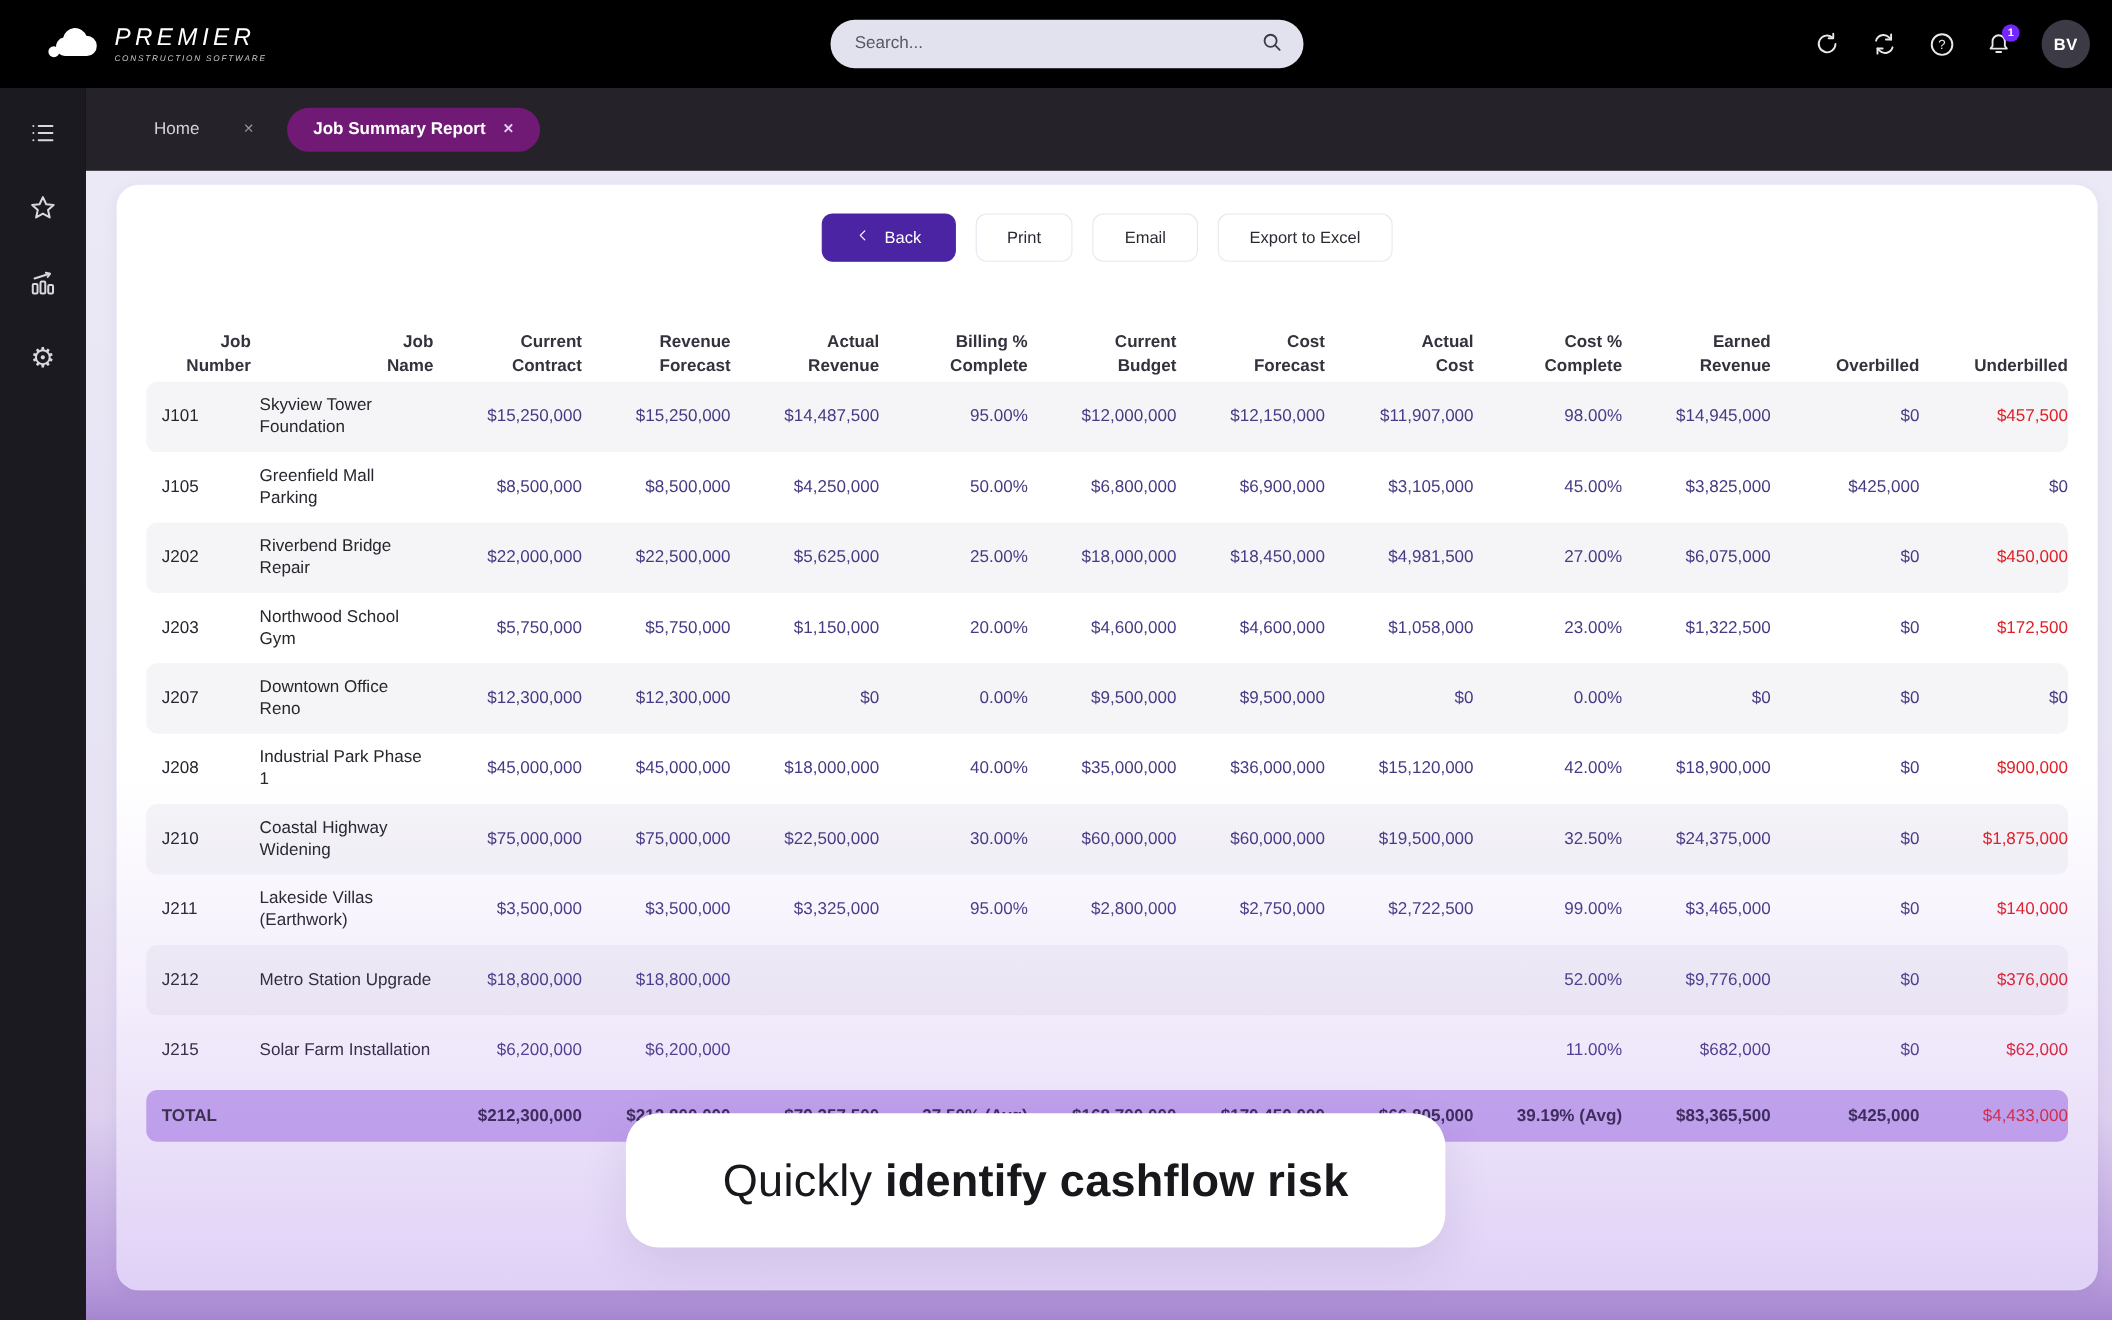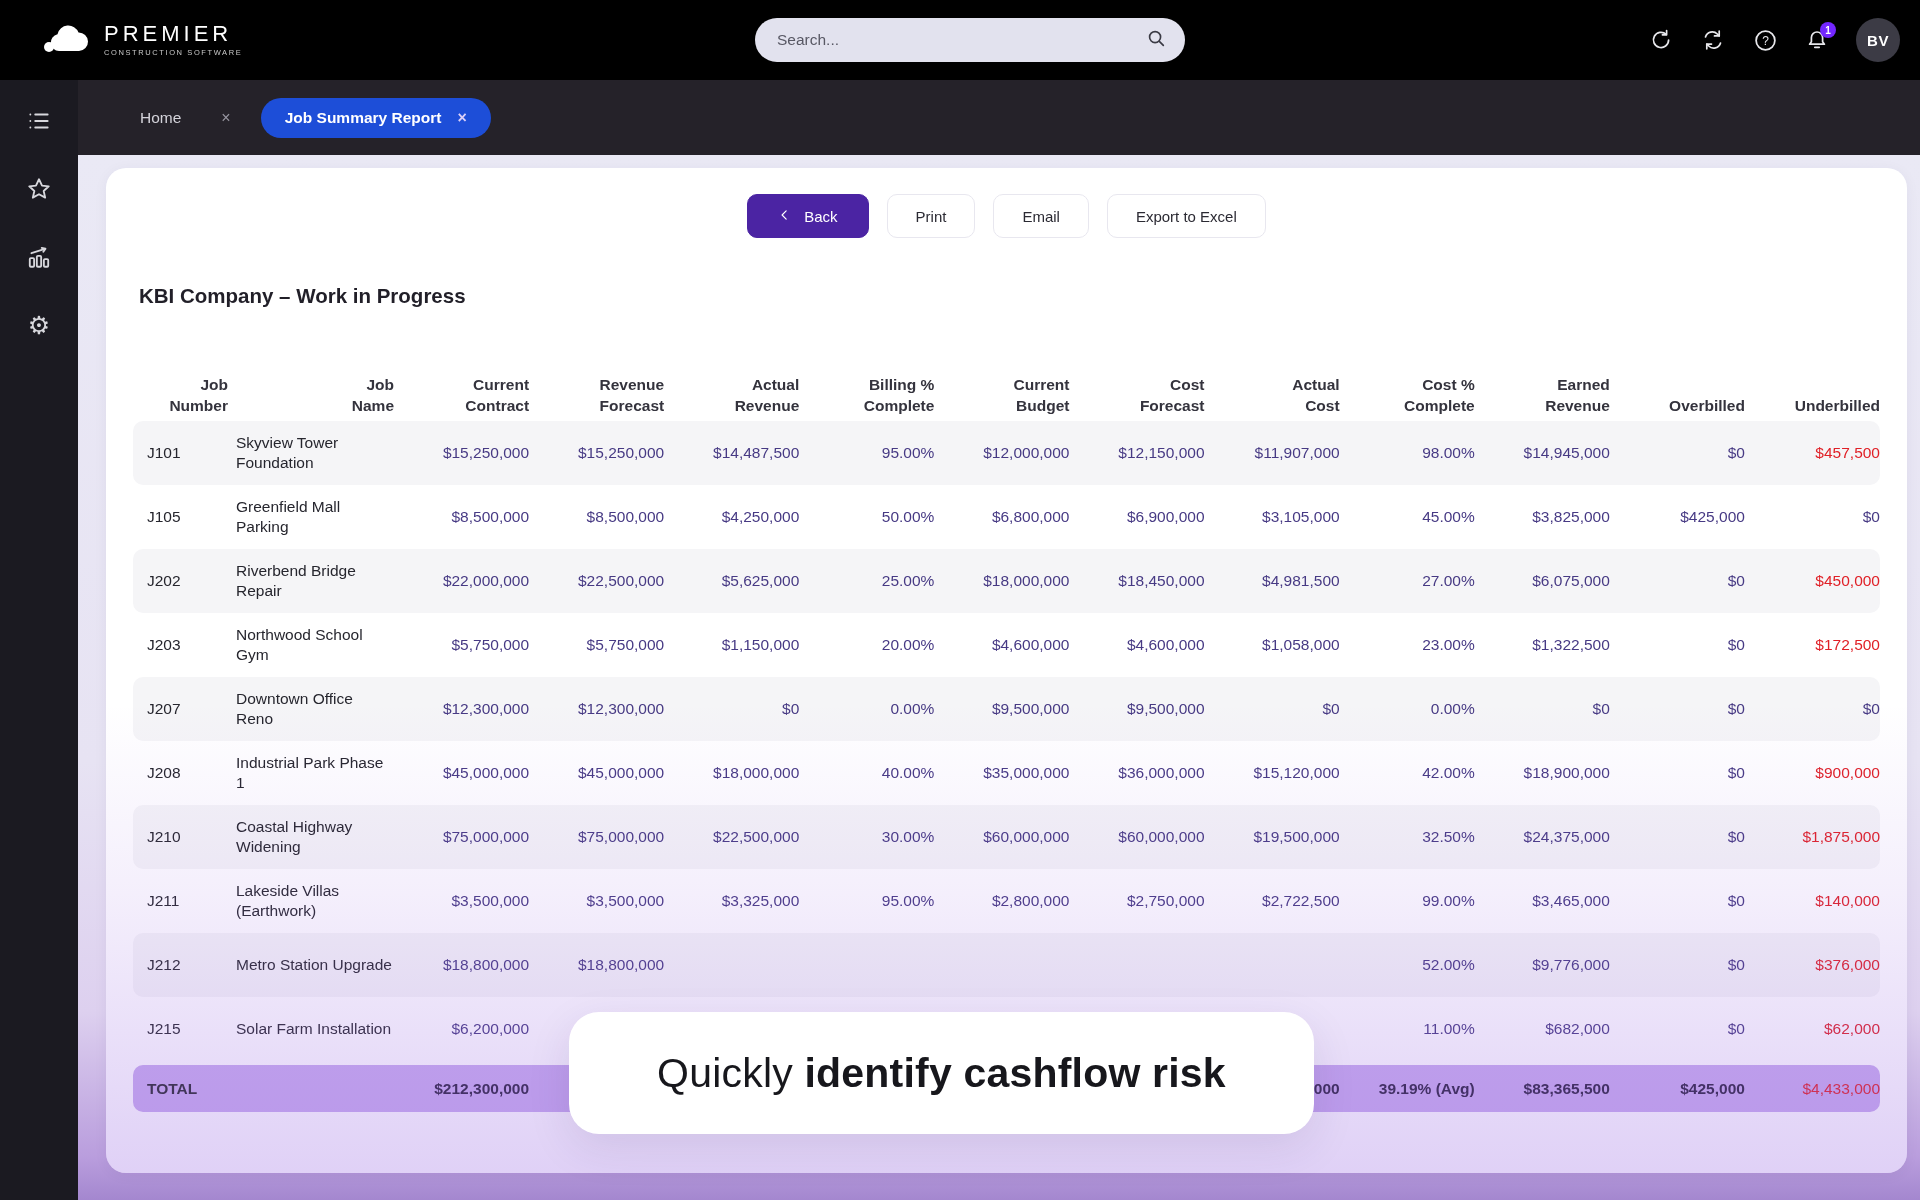--- a/index.html
+++ b/index.html
@@ -1,21 +1,21 @@
 <!DOCTYPE html>
 <html><head>
 <meta charset="utf-8">
 <style>
   * { margin:0; padding:0; box-sizing:border-box; }
   html,body { width:1920px; height:1200px; overflow:hidden; font-family:"Liberation Sans", sans-serif; }
   body { background:#000; position:relative; }
 
   
   .topbar { height:80px; background:#000; display:flex; align-items:center; position:relative; z-index:5; }
-  .logo { display:flex; align-items:center; gap:10px; margin-left:42px; }
+  .logo { display:flex; align-items:center; gap:10px; margin-left:42px;font-style:italic; }
   .logo svg { display:block; }
   .logo-text { color:#fff; line-height:1; }
   .logo-title { font-size:22px; letter-spacing:4px; font-weight:500; }
   .logo-sub { font-size:7.5px; letter-spacing:1.6px; color:#c9c9c9; margin-top:4px; }
   .search-wrap { position:absolute; left:755px; top:18px; width:430px; height:44px; background:#e2e2ee; border-radius:22px; display:flex; align-items:center; padding:0 18px 0 22px; }
   .search-wrap input { flex:1; border:none; outline:none; background:transparent; font-size:15.5px; color:#15803d; font-family:"Liberation Sans", sans-serif; }
   .search-wrap input::placeholder { color:#585864; }
   .top-icons { position:absolute; right:20px; top:0; height:80px; display:flex; align-items:center; gap:26px; }
   .tico { width:26px; height:26px; color:#e8e8ec; position:relative; cursor:pointer; display:flex; align-items:center; justify-content:center; }
   .tico svg { stroke:#e8e8ec; fill:none; stroke-width:1.7; stroke-linecap:round; stroke-linejoin:round; }
@@ -25,21 +25,21 @@
   
   .sidebar { position:absolute; left:0; top:80px; width:78px; height:1120px; background:#1b1a21; display:flex; flex-direction:column; align-items:center; padding-top:28px; gap:42px; z-index:4; }
   .sico { width:26px; height:26px; color:#d8d8dd; cursor:pointer; display:flex; align-items:center; justify-content:center; }
   .sico svg { stroke:#d8d8dd; fill:none; stroke-width:1.7; stroke-linecap:round; stroke-linejoin:round; }
   .gear-glyph { font-family:"DejaVu Sans", sans-serif; font-size:25px; color:#d8d8dd; line-height:1; }
 
   
   .tabbar { position:absolute; left:78px; top:80px; right:0; height:75px; background:#252229; display:flex; align-items:center; padding-left:62px; z-index:3; }
   .tab-home { display:flex; align-items:center; gap:40px; color:#d4d3da; font-size:15.5px; cursor:pointer; margin-right:30px; }
   .tab-close { color:#97959f; font-size:16px; cursor:pointer; }
-  .tab-active { display:flex; align-items:center; gap:16px; background:#1d4ed8; color:#fff; font-size:15.5px; font-weight:600; border-radius:22px; padding:11px 24px; cursor:pointer; }
+  .tab-active { display:flex; align-items:center; gap:16px; background:#701a75; color:#fff; font-size:15.5px; font-weight:600; border-radius:22px; padding:11px 24px; cursor:pointer; }
   .tab-active .tab-close { color:#dcd0f8; }
 
   
   .content { position:absolute; left:78px; top:155px; right:0; bottom:0; background:linear-gradient(180deg,#eae9f5 0%,#e7e3f3 58%,#ddd0ef 82%,#b99ddd 96%,#a487cf 100%); padding:13px 13px 27px 28px; z-index:2; }
   .card { position:relative; width:100%; height:1005px; background:#fff; border-radius:20px; box-shadow:0 2px 14px rgba(40,25,80,.05); padding:26px 27px 0 27px; overflow:hidden; }
   .purple-glow { position:absolute; left:0; right:0; bottom:0; height:470px; background:linear-gradient(180deg, rgba(150,100,225,0) 0%, rgba(150,100,225,.10) 40%, rgba(151,102,226,.30) 100%); pointer-events:none; }
 
   
   .toolbar { display:flex; align-items:center;flex-direction:column; }
   .tb-left { display:flex; gap:18px; }
@@ -190,21 +190,20 @@
               </svg>
           </span>
           <span>Back</span>
         </button>
         <button class="btn">Print</button>
         <button class="btn">Email</button>
         <button class="btn">Export to Excel</button>
       </div>
     </div>
 
-    <div class="report-title">KBI Company – Work in Progress</div>
 
     <div class="table">
       <div class="thead">
           <div class="th">
             <span>Job</span>
             <span>Number</span>
           </div>
           <div class="th">
             <span>Job</span>
             <span>Name</span>

